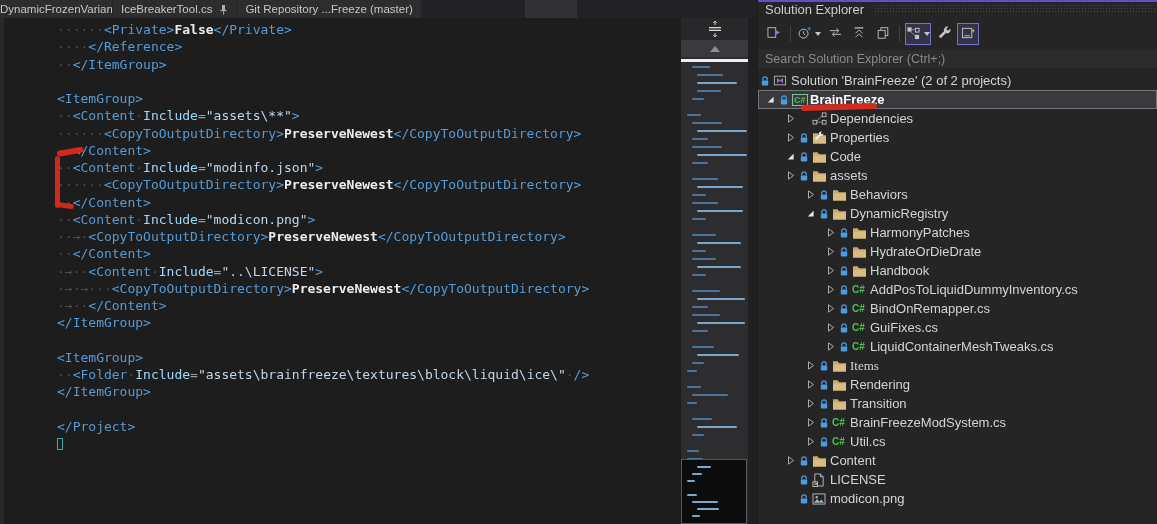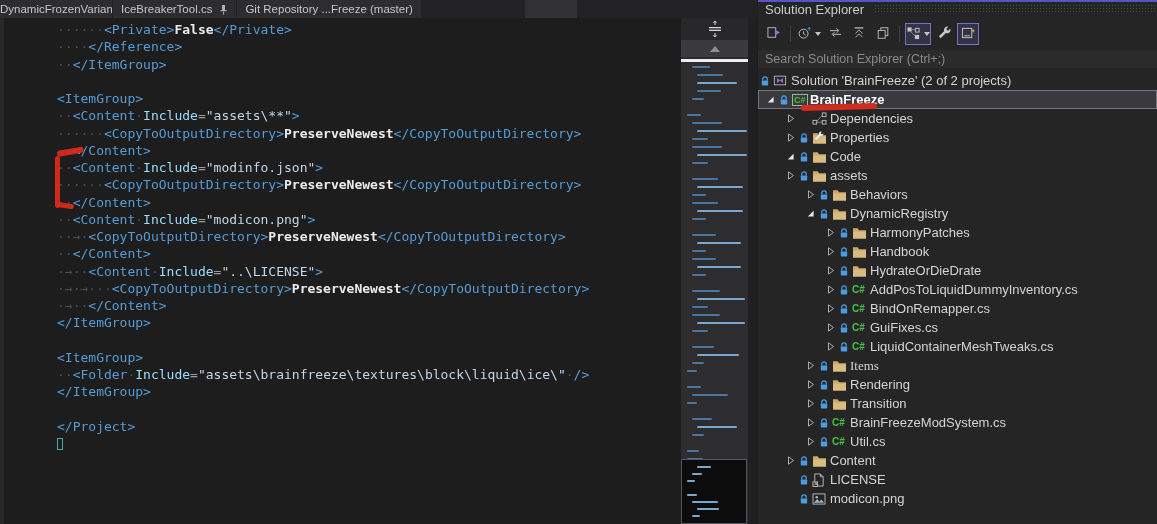--- a/index.html
+++ b/index.html
@@ -437,41 +437,41 @@
               <path d="M3 5.5V4a2.5 2.5 0 0 1 5 0v1.5" fill="none" stroke="#4D9BE0" stroke-width="1.4"></path>
               <rect x="2" y="5.5" width="7" height="5.5" rx="0.8" fill="#4D9BE0"></rect>
             </svg>
           </span>
           <span class="slot-icon">
             <svg width="15" height="13" viewBox="0 0 16 14">
               <path d="M1 2.5h5l1.5 2H15v9H1z" fill="#CBA96B"></path>
               <path d="M1 6h14v7.5H1z" fill="#D9BC82"></path>
             </svg>
           </span>
+          <span class="tlabel">HydrateOrDieDrate</span>
+        </div>
+        <div class="trow" style="padding-left: 68px;">
+          <span class="slot-caret">
+            <svg width="9" height="9" viewBox="0 0 9 9">
+              <path d="M2.5 0.8l5 3.7-5 3.7z" fill="none" stroke="#ABABAB"></path>
+            </svg>
+          </span>
+          <span class="slot-lock">
+            <svg width="10" height="12" viewBox="0 0 11 12">
+              <path d="M3 5.5V4a2.5 2.5 0 0 1 5 0v1.5" fill="none" stroke="#4D9BE0" stroke-width="1.4"></path>
+              <rect x="2" y="5.5" width="7" height="5.5" rx="0.8" fill="#4D9BE0"></rect>
+            </svg>
+          </span>
+          <span class="slot-icon">
+            <svg width="15" height="13" viewBox="0 0 16 14">
+              <path d="M1 2.5h5l1.5 2H15v9H1z" fill="#CBA96B"></path>
+              <path d="M1 6h14v7.5H1z" fill="#D9BC82"></path>
+            </svg>
+          </span>
           <span class="tlabel">Handbook</span>
-        </div>
-        <div class="trow" style="padding-left: 68px;">
-          <span class="slot-caret">
-            <svg width="9" height="9" viewBox="0 0 9 9">
-              <path d="M2.5 0.8l5 3.7-5 3.7z" fill="none" stroke="#ABABAB"></path>
-            </svg>
-          </span>
-          <span class="slot-lock">
-            <svg width="10" height="12" viewBox="0 0 11 12">
-              <path d="M3 5.5V4a2.5 2.5 0 0 1 5 0v1.5" fill="none" stroke="#4D9BE0" stroke-width="1.4"></path>
-              <rect x="2" y="5.5" width="7" height="5.5" rx="0.8" fill="#4D9BE0"></rect>
-            </svg>
-          </span>
-          <span class="slot-icon">
-            <svg width="15" height="13" viewBox="0 0 16 14">
-              <path d="M1 2.5h5l1.5 2H15v9H1z" fill="#CBA96B"></path>
-              <path d="M1 6h14v7.5H1z" fill="#D9BC82"></path>
-            </svg>
-          </span>
-          <span class="tlabel">HydrateOrDieDrate</span>
         </div>
         <div class="trow" style="padding-left: 68px;">
           <span class="slot-caret">
             <svg width="9" height="9" viewBox="0 0 9 9">
               <path d="M2.5 0.8l5 3.7-5 3.7z" fill="none" stroke="#ABABAB"></path>
             </svg>
           </span>
           <span class="slot-lock">
             <svg width="10" height="12" viewBox="0 0 11 12">
               <path d="M3 5.5V4a2.5 2.5 0 0 1 5 0v1.5" fill="none" stroke="#4D9BE0" stroke-width="1.4"></path>

